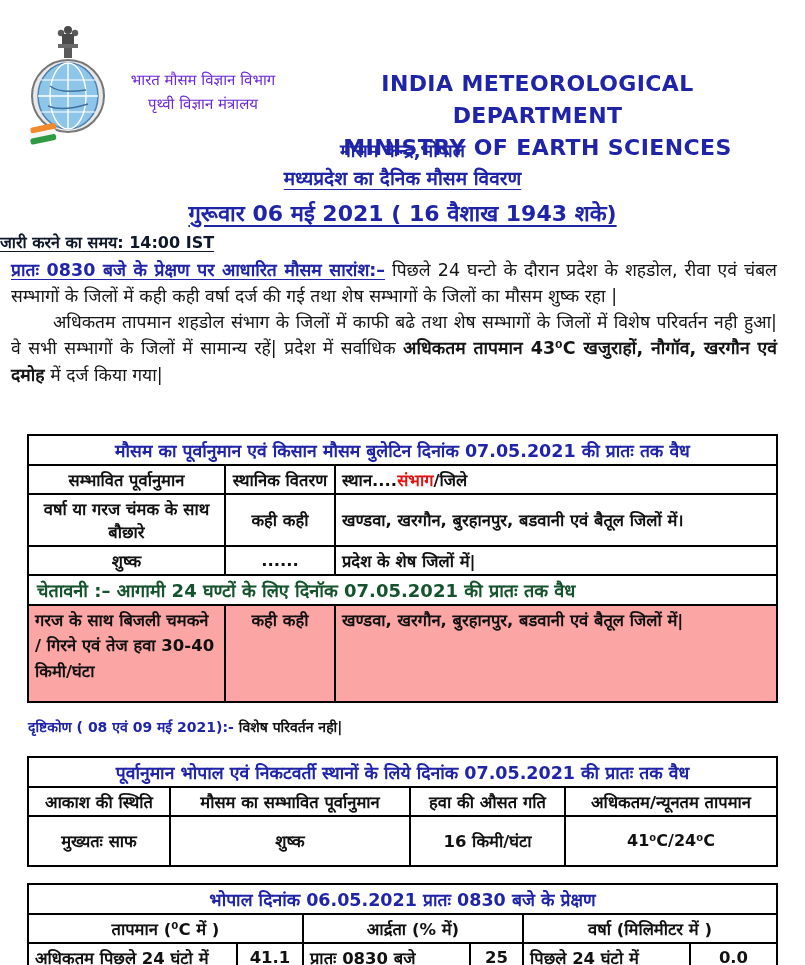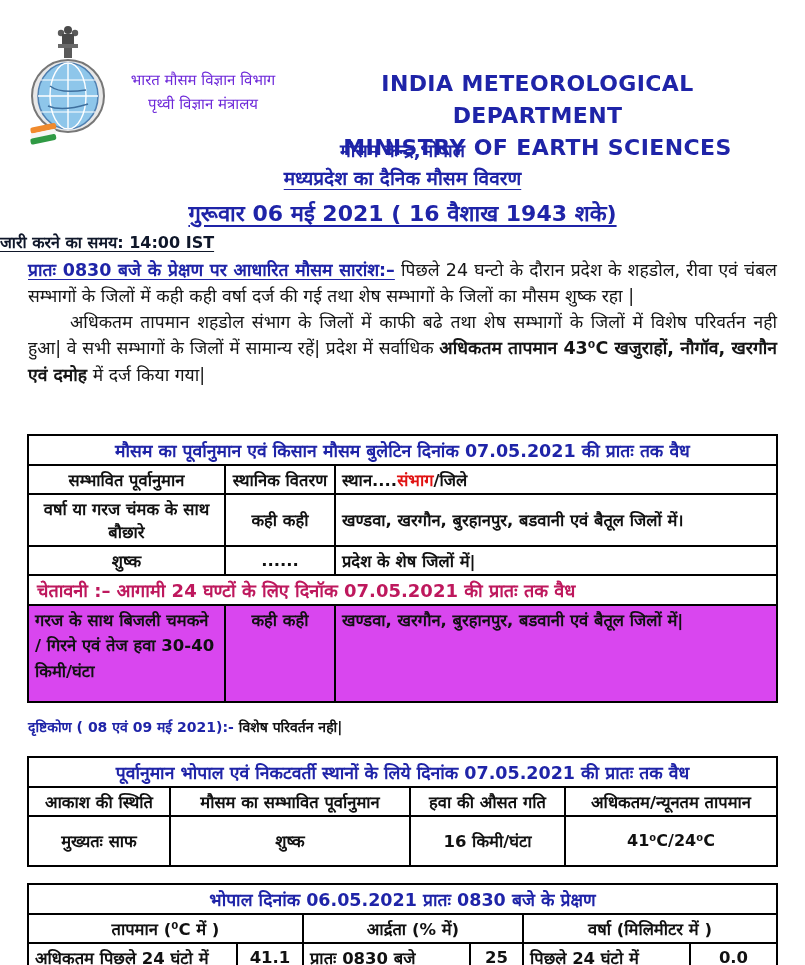--- a/index.html
+++ b/index.html
@@ -17,39 +17,39 @@
              font-weight:bold; font-size:22px; line-height:1.45; letter-spacing:.4px; }
   .center-line { text-align:center; color:#1f24a8; font-weight:bold; }
   .l-center { font-size:18px; margin-top:-26px; }
   .l-sub { font-size:19px; margin-top:3px; }
   .l-sub span, .l-date span { text-decoration:underline; text-underline-offset:4px; }
   .l-date { font-size:22px; margin-top:6px; }
   .issue-time { text-align:left; margin-top:4px;
                 color:#0f172a; font-weight:bold; font-size:16px; }
   .issue-time span { text-decoration:underline; text-underline-offset:3px; }
   
-  .para-block { padding:4px 28px 0 28px; font-size:17.5px; line-height:1.5;
+  .para-block { padding:4px 28px 0 11px; font-size:17.5px; line-height:1.5;
                 text-align:justify; color:#151515; }
   .lead { color:#1f24a8; font-weight:bold; text-decoration:underline; text-underline-offset:3px; }
   .b { font-weight:bold; }
   .indent { text-indent:42px; }
   
   table { border-collapse:collapse; width:749px; margin:0 auto; table-layout:fixed;border-radius:21px; }
   td { border:2px solid #000; padding:2px 6px; font-size:16.5px; vertical-align:middle; }
   .title-row td { color:#1f24a8; font-weight:bold; text-align:center; font-size:17.5px;
                   height:30px; }
   .head-td { font-weight:bold; text-align:center; }
   .left { text-align:left !important; }
   .t1 { margin-top:46px; }
   .t1 td { font-weight:bold; }
   .t1 .r1 td { height:48px; text-align:center; }
   .t1 .r2 td { height:26px; text-align:center; }
-  .warning-row td { color:#be185d; font-weight:bold; font-size:18px; height:30px;
+  .warning-row td { color:#14532d; font-weight:bold; font-size:18px; height:30px;
                     text-align:left; padding-left:8px; }
-  .yellow-row td { background:#d946ef; vertical-align:top; font-weight:bold;
+  .yellow-row td { background:#fca5a5; vertical-align:top; font-weight:bold;
                    height:97px; line-height:1.55; }
   .yellow-row .c2 { text-align:center; }
   .outlook-line { padding:14px 28px 0 28px; font-size:14px; font-weight:bold; }
   .outlook-line .blue { color:#1f24a8; }
   .t2 { margin-top:20px; }
   .t2 td { font-weight:bold; text-align:center; }
   .t2 .hdr td { height:27px; }
   .t2 .data td { height:50px; }
   .t2 .temp { font-size:16px; }
   .t3 { margin-top:16px; }

